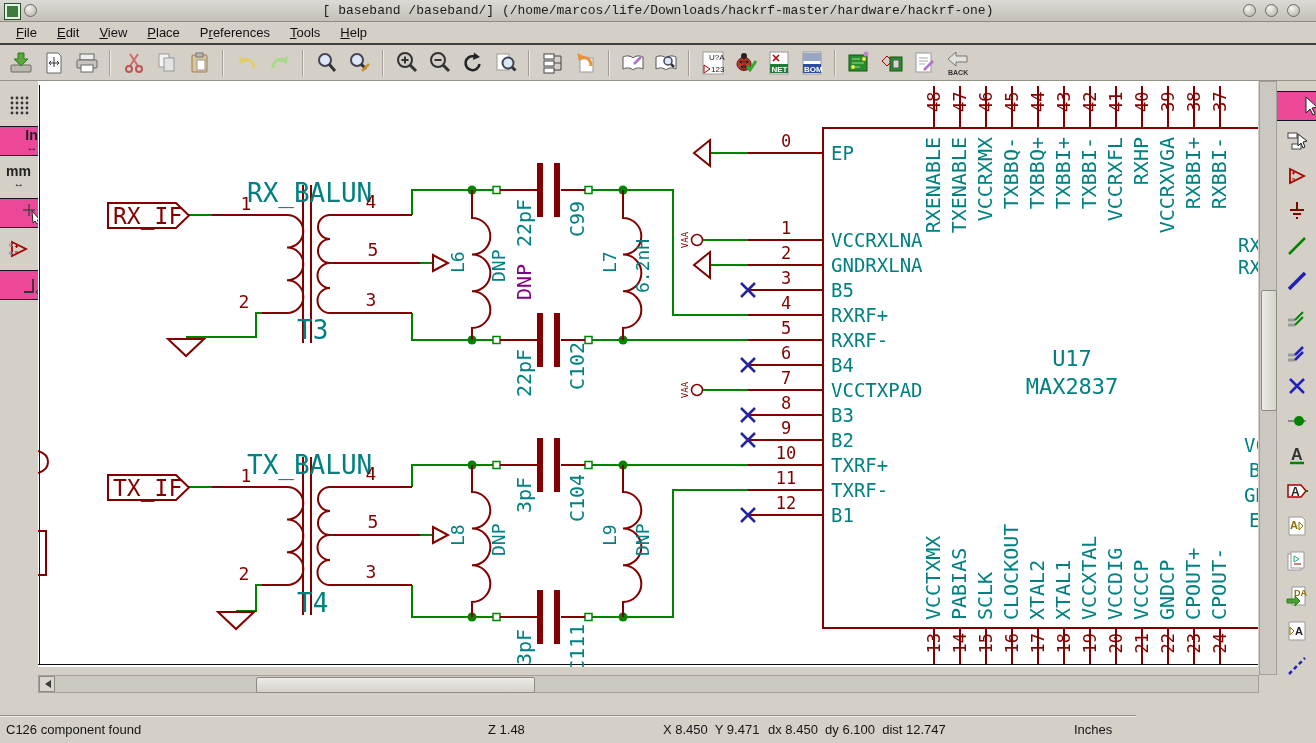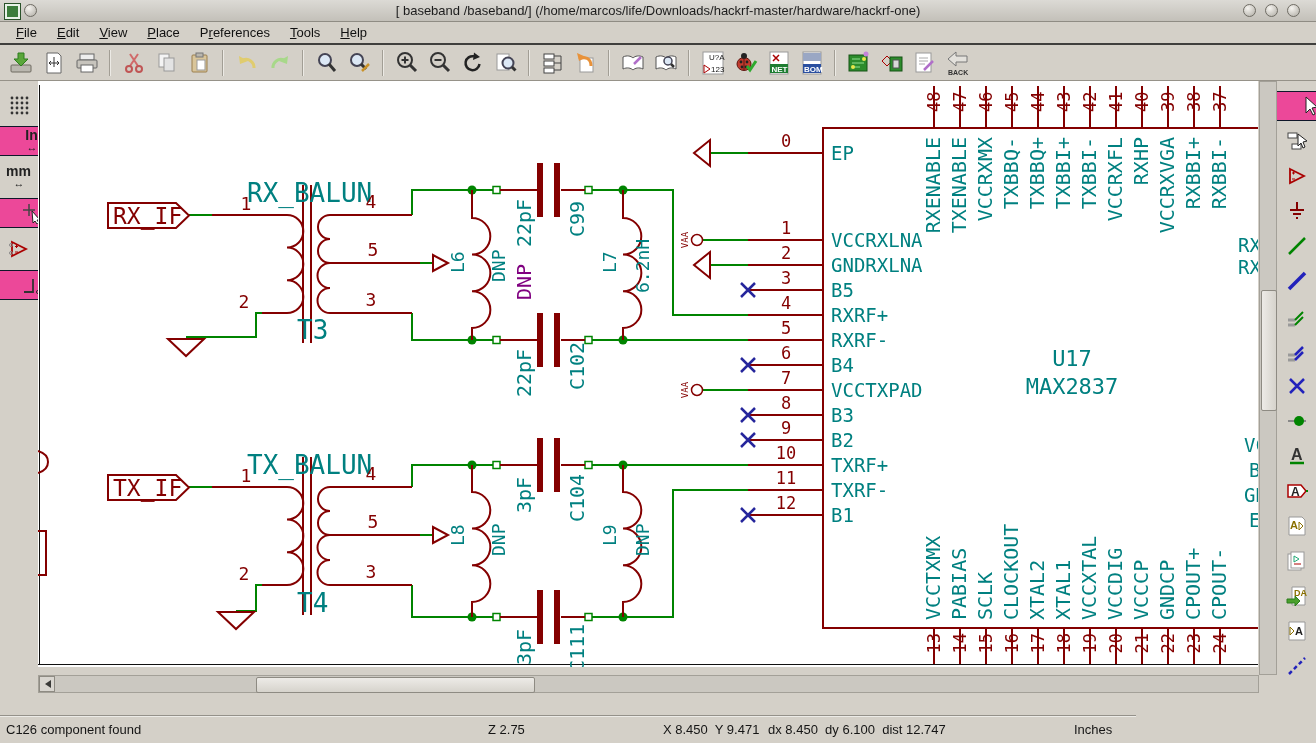--- a/index.html
+++ b/index.html
@@ -1,21 +1,21 @@
 <!DOCTYPE html>
 <html><head>
 <meta charset="utf-8">
 <style>
   html,body{margin:0;padding:0}
   body{width:1316px;height:743px;position:relative;overflow:hidden;
        background:#d4d0c8;font-family:"Liberation Sans",sans-serif;color:#111;}
   u{text-decoration:underline}
   
   .titlebar{position:absolute;left:0;top:0;width:1316px;height:21px;
-    background:linear-gradient(#dcdad5,#c3c0b9);border-bottom:1px solid #8f8c84;}
+    background:linear-gradient(#dcdad5,#c3c0b9);border-bottom:1px solid #8f8c84;font-family:Liberation Mono, monospace;}
   .title-text{position:absolute;left:0;right:0;top:3px;text-align:center;font-size:13px;color:#1c1c1c;}
   .win-icon{position:absolute;left:4px;top:3px;width:15px;height:15px;background:#3c7d3c;
     box-shadow:inset 0 0 0 2px #e8f2e8;border:1px solid #2a522a;}
   .circ{position:absolute;top:4px;width:13px;height:13px;border-radius:50%;
     background:radial-gradient(circle at 35% 30%,#f6f4f0,#aeaba3);border:1px solid #6f6c64;box-sizing:border-box;}
   
   .menubar{position:absolute;left:0;top:22px;width:1316px;height:21px;background:#d4d0c8;
     border-bottom:2px solid #3f3f3d;display:flex;align-items:center;padding-left:6px;font-size:13px;}
   .menu-item{padding:2px 10px;cursor:default;}
   
@@ -679,17 +679,17 @@
 <div class="hscroll">
   <div class="hbtn">
       <div class="tri"></div>
     </div>
   <div class="hthumb"></div>
 </div>
 <div class="corner"></div>
 
 <div class="statusbar">
   <span style="left:6px">C126 component found</span>
-  <span style="left:488px">Z 2.75</span>
+  <span style="left:488px">Z 1.48</span>
   <span style="left:663px">X 8.450  Y 9.471</span>
   <span style="left:768px">dx 8.450  dy 6.100  dist 12.747</span>
   <span style="left:1074px">Inches</span>
 </div>
 
 </body></html>

